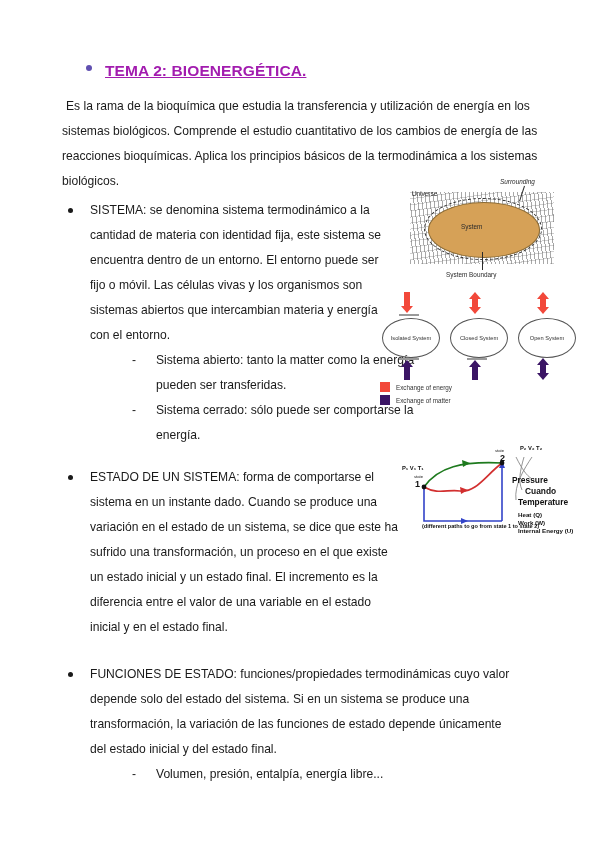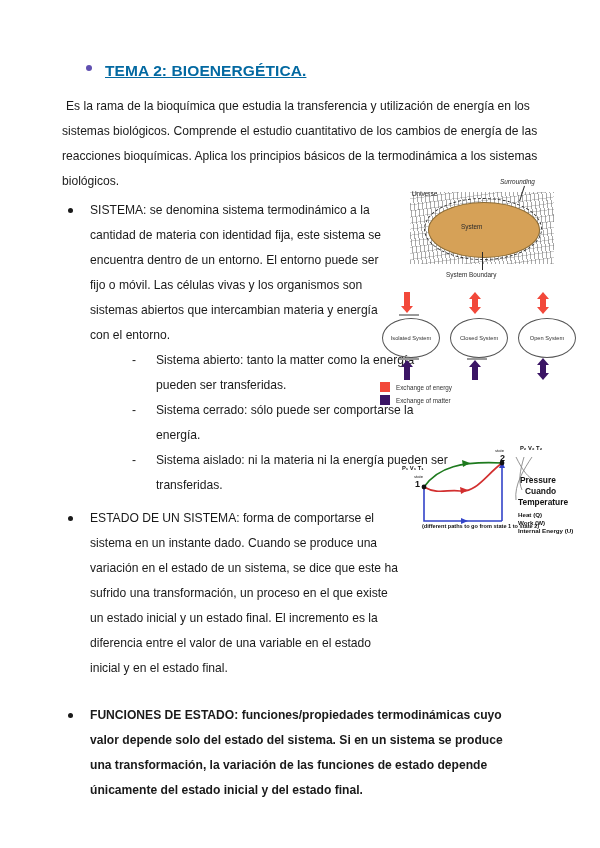--- a/index.html
+++ b/index.html
@@ -36,21 +36,21 @@
     border-radius: 50%;
     background: #6050b0;
     margin-right: 13px;
     flex: 0 0 auto;
     position: relative;
     top: -5px;
   }
   .doc-title {
     font-size: 15.5px;
     font-weight: 700;
-    color: #0369a1;
+    color: #a21caf;
     text-decoration: underline;
     letter-spacing: .1px;
     white-space: nowrap;
   }
 
   
   .para {
     font-size: 12.1px;
     line-height: 25px;
     margin: 0;
@@ -97,25 +97,25 @@
     left: 2px;
     top: 0;
     font-size: 12.1px;
     line-height: 25px;
     color: #1a1a1a;
   }
 
   .w-sistema { max-width: 298px; }
   .w-sub     { max-width: 292px; }
   .w-estado  { max-width: 312px; }
-  .w-funcion { max-width: 420px; font-weight: bold; }
+  .w-funcion { max-width: 420px; }
   .w-sub2    { max-width: 400px; }
 
   .block-sistema   { margin-top: 2px; }
-  .block-estado    { margin-top: 8px; }
+  .block-estado    { margin-top: 17px; }
   .block-funciones { margin-top: 22px; }
 
   
   .fig { position: absolute; }
 
   
   #fig-universe { left: 404px; top: 178px; width: 158px; height: 104px; }
   #fig-universe .hatch {
     position: absolute; left: 6px; top: 14px; width: 144px; height: 72px;
     background:
@@ -197,21 +197,21 @@
   #fig-pv .t-state1  { left: 4px;  top: 22px; font-weight: 700; }
   #fig-pv .t-s1lab   { left: 16px; top: 31px; font-size: 4.2px; }
   #fig-pv .t-s1num   { left: 17px; top: 36px; font-size: 9px; font-weight: 700; }
   #fig-pv .t-s2lab   { left: 97px; top: 5px;  font-size: 4.2px; }
   #fig-pv .t-s2num   { left: 102px;top: 10px; font-size: 9px; font-weight: 700; }
   #fig-pv .t-state2  { left: 122px;top: 2px;  font-weight: 700; }
   #fig-pv .t-paths   {
     left: 24px; top: 80px; font-size: 5.6px; font-weight: 700;
     line-height: 7px; text-align: center; width: 92px;
   }
-  #fig-pv .t-press   { left: 122px; top: 32px; font-size: 8.4px; font-weight: 700; }
+  #fig-pv .t-press   { left: 114px; top: 32px; font-size: 8.4px; font-weight: 700; }
   #fig-pv .t-vol     { left: 127px; top: 43px; font-size: 8.4px; font-weight: 700; }
   #fig-pv .t-temp    { left: 120px; top: 54px; font-size: 8.4px; font-weight: 700; }
   #fig-pv .t-heat    { left: 120px; top: 68px; font-size: 6.2px; font-weight: 700; }
   #fig-pv .t-work    { left: 120px; top: 76px; font-size: 6.2px; font-weight: 700; }
   #fig-pv .t-int     { left: 120px; top: 84px; font-size: 6.2px; font-weight: 700; }
 </style>
 </head>
 <body>
 
 <div class="page">
@@ -227,40 +227,42 @@
     <ul class="lvl1">
       <li>
         <div class="para w-sistema">SISTEMA: se denomina sistema termodinámico a la cantidad de materia con identidad fija, este sistema se encuentra dentro de un entorno. El entorno puede ser fijo o móvil. Las células vivas y los organismos son sistemas abiertos que intercambian materia y energía con el entorno.</div>
         <ul class="lvl2">
           <li>
             <div class="para w-sub">Sistema abierto: tanto la matter como la energía pueden ser transferidas.</div>
           </li>
           <li>
             <div class="para w-sub">Sistema cerrado: sólo puede ser comportarse la energía.</div>
           </li>
-          <li>
-            <div class="para w-sub">Sistema aislado: ni la materia ni la energía pueden ser transferidas.</div>
-          </li>
         </ul>
       </li>
     </ul>
   </div>
 
   <div class="block-estado">
     <ul class="lvl1">
       <li>
         <div class="para w-estado">ESTADO DE UN SISTEMA: forma de comportarse el sistema en un instante dado. Cuando se produce una variación en el estado de un sistema, se dice que este ha sufrido una transformación, un proceso en el que existe un estado inicial y un estado final. El incremento es la diferencia entre el valor de una variable en el estado inicial y en el estado final.</div>
       </li>
     </ul>
   </div>
 
   <div class="block-funciones">
     <ul class="lvl1">
       <li>
         <div class="para w-funcion">FUNCIONES DE ESTADO: funciones/propiedades termodinámicas cuyo valor depende solo del estado del sistema. Si en un sistema se produce una transformación, la variación de las funciones de estado depende únicamente del estado inicial y del estado final.</div>
+        <ul class="lvl2">
+          <li>
+            <div class="para w-sub2">Volumen, presión, entalpía, energía libre...</div>
+          </li>
+        </ul>
       </li>
     </ul>
   </div>
 
   <div class="fig" id="fig-universe">
     <div class="hatch"></div>
     <div class="dashed-ell"></div>
     <div class="solid-ell"></div>
     <div class="ptr ptr-surround"></div>
     <div class="ptr ptr-boundary"></div>

